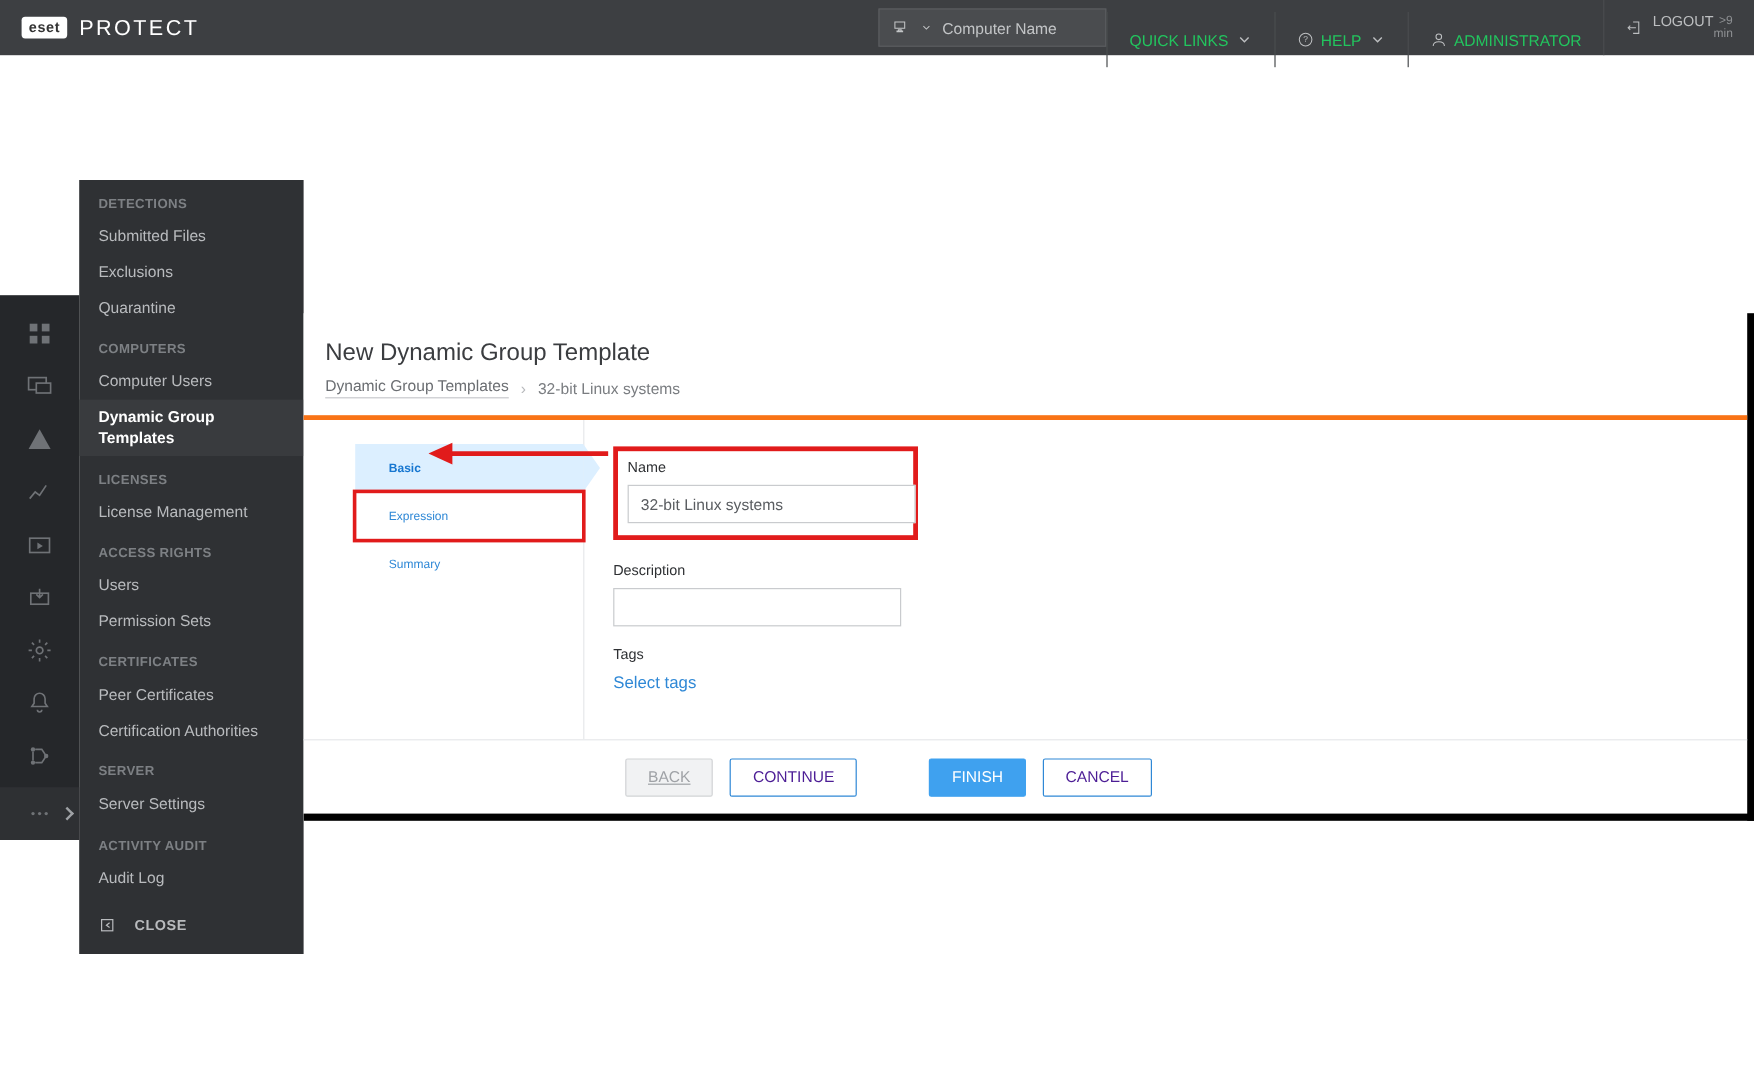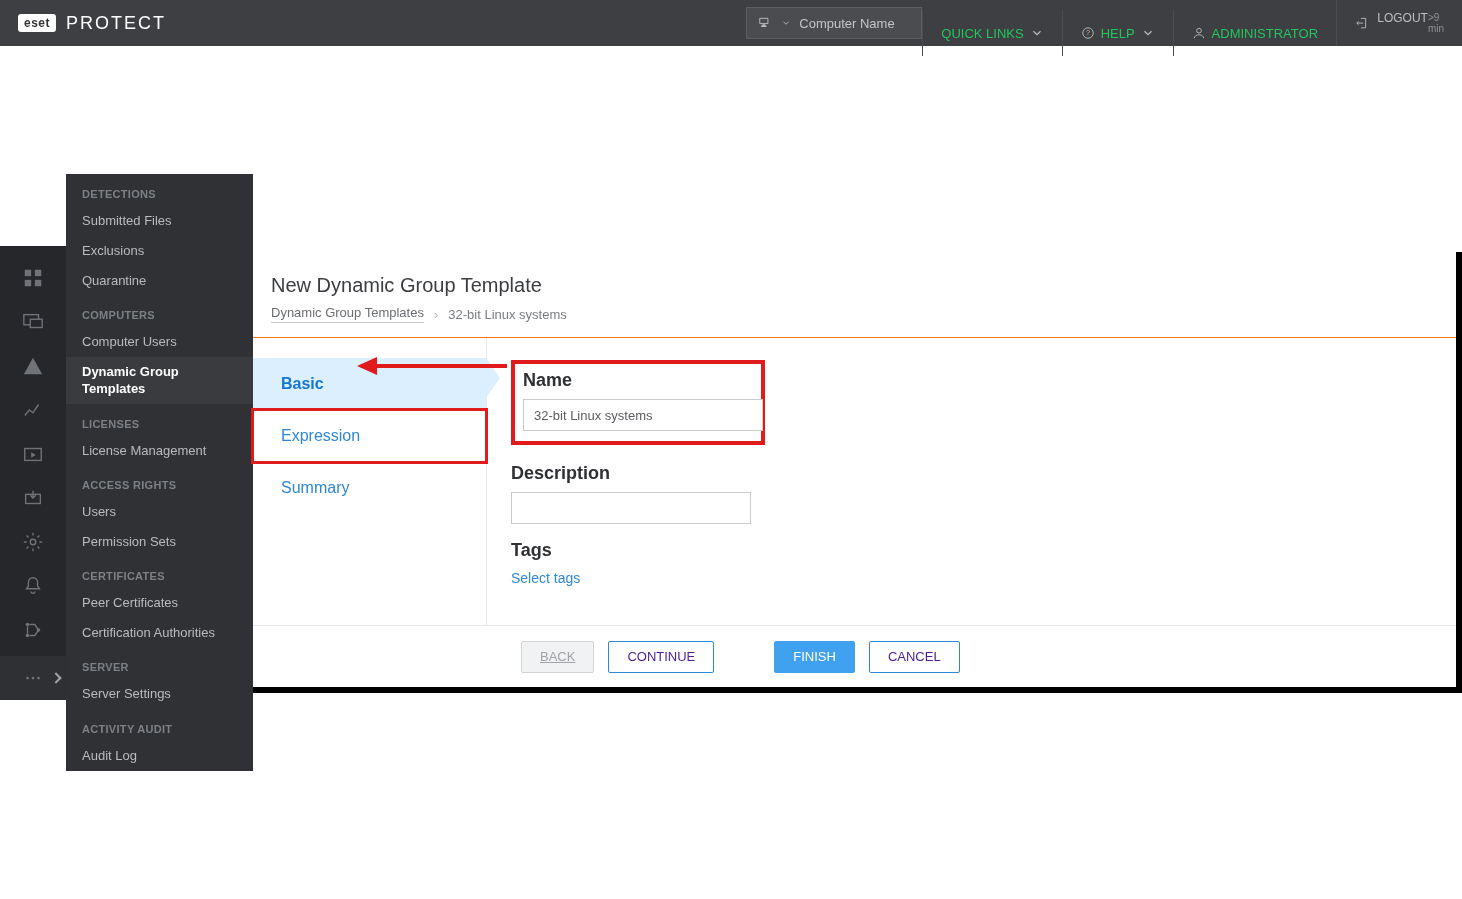--- a/index.html
+++ b/index.html
@@ -1,25 +1,25 @@
 <!DOCTYPE html>
 <html><head>
 <meta charset="utf-8">
 <style>
 * { box-sizing: border-box; margin: 0; padding: 0; font-family: "Segoe UI", Arial, sans-serif; }
 html, body { width: 1462px; height: 899px; overflow: hidden; background: #fff; }
 .app { width: 1462px; height: 899px; display: flex; flex-direction: column; position: relative; }
 
 
-.topbar { height: 46px; background: #3d3f42; display: flex; align-items: center; color: #d6d7d8; font-size: 13px; }
+.topbar { height: 46px; background: #3d3f42; display: flex; align-items: center; color: #d6d7d8; font-size: 13px; text-align: right; }
 .brand { display: flex; align-items: center; padding-left: 18px; gap: 10px; width: 253px; }
 .brand-badge { background: #fff; color: #333; font-weight: 700; font-size: 12px; padding: 2px 6px; border-radius: 3px; letter-spacing: 0.5px; }
 .brand-text { font-size: 18px; font-weight: 300; letter-spacing: 2px; color: #fff; }
 .top-space { flex: 1; }
-.search-box { display: flex; align-items: center; background: #4a4c4f; border: 1px solid #5b5d60; height: 32px; width: 176px; padding: 0 10px; gap: 8px; color: #c3c5c7; }
+.search-box { display: flex; align-items: center; background: #4a4c4f; border: 1px solid #5b5d60; height: 32px; width: 190px; padding: 0 10px; gap: 8px; color: #c3c5c7; }
 .search-box svg { width: 16px; height: 14px; fill: #c3c5c7; }
 .top-btn { display: flex; align-items: center; gap: 6px; padding: 0 18px; height: 46px; color: #22c55e; cursor: pointer; border-left: 1px solid #4a4c4f; margin-top: 20px; }
 .top-btn:first-of-type { border-left: none; }
 .top-btn svg { width: 14px; height: 14px; fill: #bdbfc1; }
 .top-logout { display: flex; align-items: center; padding: 0 18px; height: 46px; border-left: 1px solid #4a4c4f; gap: 8px; }
 .top-logout-text { display: flex; flex-direction: row; line-height: 1.1; }
 .top-logout-text .l1 { font-size: 12px; color: #bdbfc1; }
 .top-logout-text .l2 { font-size: 10px; color: #8e9093; }
 
 
@@ -35,40 +35,40 @@
 
 .sidebar { width: 187px; background: #2f3134; color: #b9bbbe; font-size: 13px; display: flex; flex-direction: column; overflow-y: auto; }
 .side-section-title { color: #7d8084; font-size: 11px; font-weight: 600; letter-spacing: 0.3px; padding: 14px 16px 6px; }
 .side-item { padding: 6px 16px; cursor: pointer; line-height: 1.35; }
 .side-item.active { background: #393b3e; color: #fff; font-weight: 600; }
 .side-footer { margin-top: auto; display: flex; align-items: center; gap: 14px; padding: 16px; color: #b9bbbe; cursor: pointer; }
 .side-footer svg { width: 16px; height: 16px; fill: #b9bbbe; }
 
 
 .main { flex: 1; background: #fff; display: flex; flex-direction: column; min-width: 0; border-right: 6px solid #000; border-bottom: 6px solid #000; }
-.main-head { padding: 22px 18px 14px; border-bottom: 1px solid #f97316; }
+.main-head { padding: 22px 18px 14px; border-bottom: 4px solid #f97316; }
 .main-title { font-size: 20px; color: #3b3d40; font-weight: 400; margin-bottom: 8px; }
 .crumbs { font-size: 13px; color: #8c8f93; display: flex; align-items: center; gap: 10px; }
 .crumbs .link { color: #6b6e72; border-bottom: 1px solid #c7c9cc; padding-bottom: 2px; cursor: pointer; }
 .crumbs .sep { color: #b7b9bc; }
 .crumbs .cur { color: #7a7d81; }
 
 .main-body { flex: 1; display: flex; min-height: 0; }
 
 
 .steps { width: 234px; border-right: 1px solid #e7e8ea; padding-top: 20px; position: relative; }
-.step { height: 52px; display: flex; align-items: center; padding-left: 28px; font-size: 16px; color: #2f88d6; cursor: pointer; position: relative; }
+.step { height: 40px; display: flex; align-items: center; padding-left: 28px; font-size: 10px; color: #2f88d6; cursor: pointer; position: relative; margin-left: 43px; }
 .step.active { background: #dcefff; color: #1676d0; font-weight: 600; }
 .step.active::after { content: ""; position: absolute; right: -14px; top: 0; width: 0; height: 0; border-top: 20px solid transparent; border-bottom: 20px solid transparent; border-left: 14px solid #dcefff; }
 .step.hbox { outline: 3px solid #e11b1b; outline-offset: -1px; }
 
 
 .form { flex: 1; padding: 22px 24px; position: relative; }
 .field-group { margin-bottom: 16px; width: 260px; }
-.field-label { font-size: 18px; font-weight: 700; color: #2e3033; margin-bottom: 8px; display: block; }
+.field-label { font-size: 12px; font-weight: 400; color: #2e3033; margin-bottom: 8px; display: block; }
 .text-input { width: 240px; height: 32px; border: 1px solid #c9cbce; padding: 0 10px; font-size: 13px; color: #5a5d61; background: #fff; }
 .name-box { border: 4px solid #e11b1b; padding: 6px 8px 10px; width: 254px; margin-bottom: 18px; }
 .tags-link { color: #2f88d6; font-size: 14px; cursor: pointer; }
 
 
 .anno-arrow { position: absolute; top: 13px; left: -130px; pointer-events: none; }
 
 
 .main-foot { height: 62px; border-top: 1px solid #e7e8ea; display: flex; align-items: center; padding-left: 268px; gap: 14px; }
 .btn { height: 32px; padding: 0 18px; font-size: 13px; border-radius: 2px; cursor: pointer; display: inline-flex; align-items: center; }
@@ -218,20 +218,27 @@
       <div class="side-section-title">CERTIFICATES</div>
       <div class="side-item">Peer Certificates</div>
       <div class="side-item">Certification Authorities</div>
 
       <div class="side-section-title">SERVER</div>
       <div class="side-item">Server Settings</div>
 
       <div class="side-section-title">ACTIVITY AUDIT</div>
       <div class="side-item">Audit Log</div>
 
+      <div class="side-footer">
+        <svg viewBox="0 0 24 24">
+            <rect x="4" y="5" width="14" height="14" fill="none" stroke="#b9bbbe" stroke-width="1.5"></rect>
+            <path d="M14 9l-4 3 4 3" fill="none" stroke="#b9bbbe" stroke-width="1.5"></path>
+          </svg>
+        <span style="font-size:12px;font-weight:600;letter-spacing:0.5px">CLOSE</span>
+      </div>
     </div>
 
     <div class="main">
       <div class="main-head">
         <div class="main-title">New Dynamic Group Template</div>
         <div class="crumbs">
           <span class="link">Dynamic Group Templates</span>
           <span class="sep">›</span>
           <span class="cur">32-bit Linux systems</span>
         </div>

